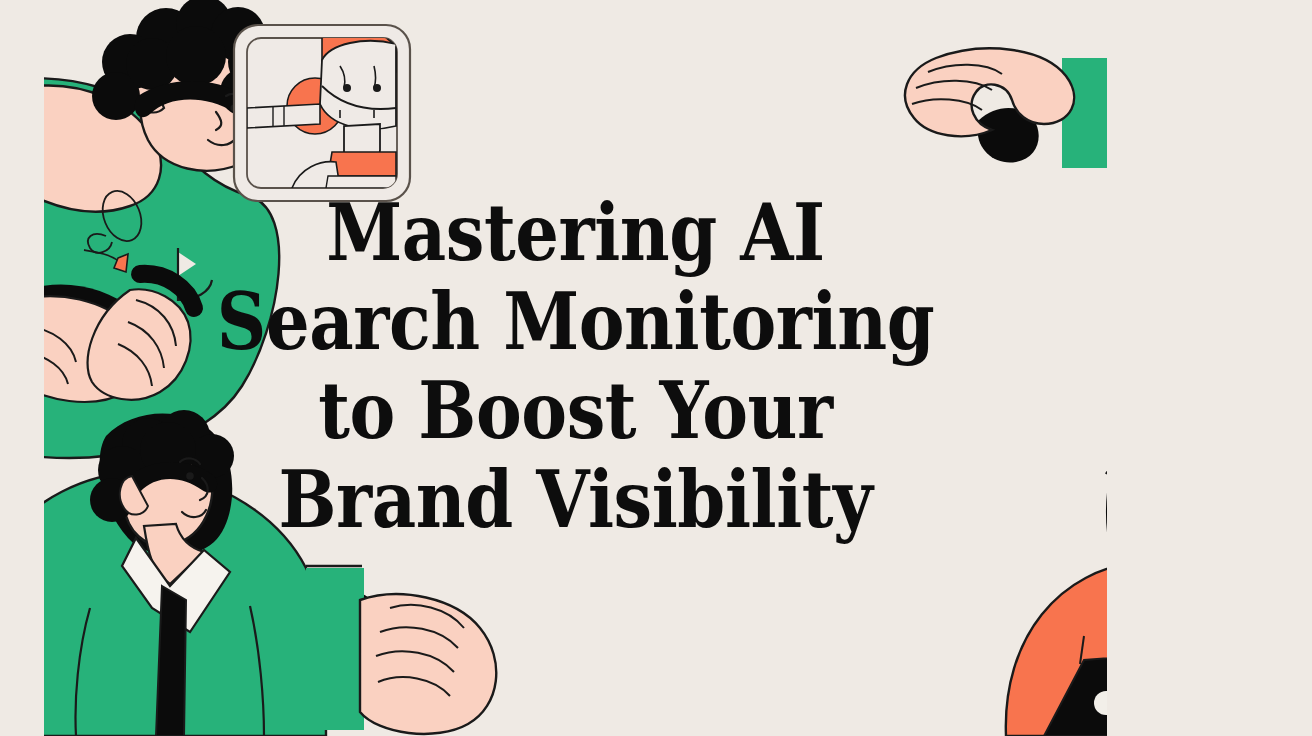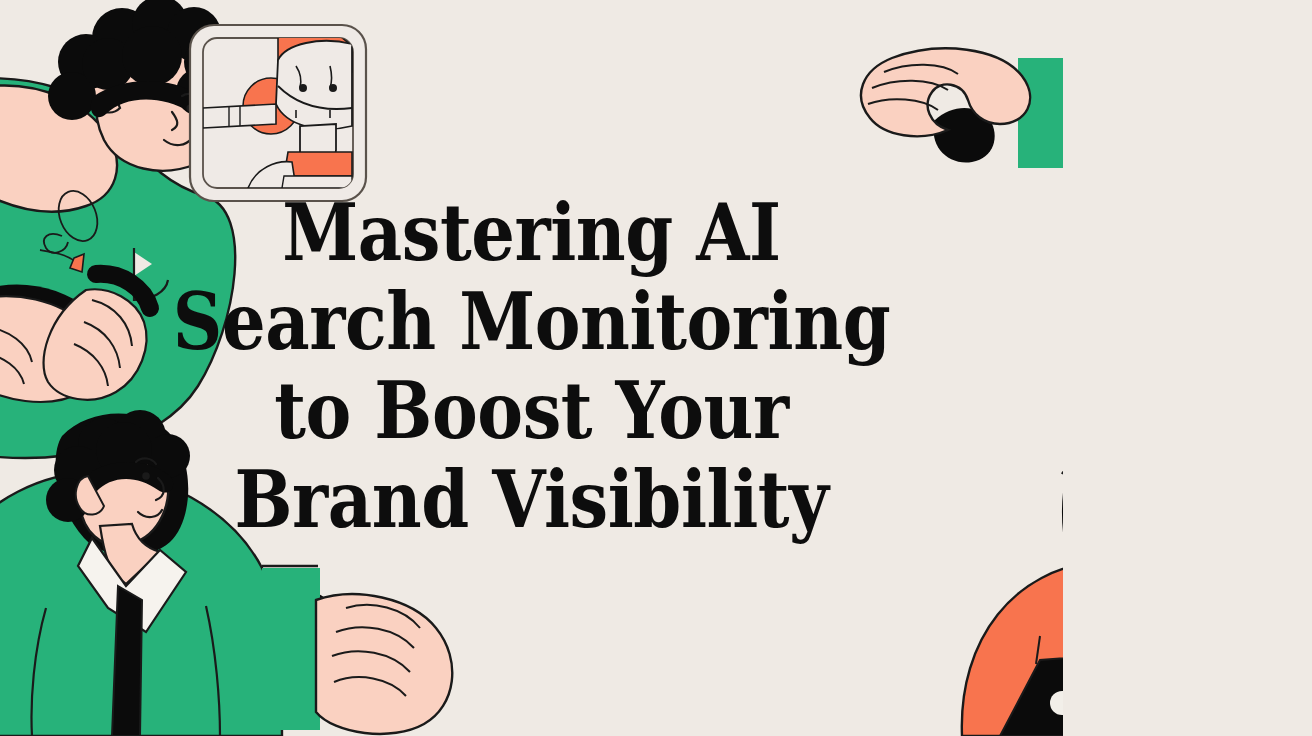--- a/index.html
+++ b/index.html
@@ -5,20 +5,21 @@
   html,body{margin:0;padding:0;}
   body{
     width:1312px;height:736px;overflow:hidden;
     background:#EFEAE4;
     font-family:"Liberation Serif", serif;
   }
   #stage{
     position:relative;width:1063px;height:736px;
     background:#EFEAE4;
     overflow:hidden;
+    margin-left:44px;
   }
   #art{position:absolute;inset:0;width:1312px;height:736px;}
   #headline{
     position:absolute;
     left:0;right:0;
     top:188px;
     text-align:center;
     z-index:5;
     pointer-events:none;
   }

